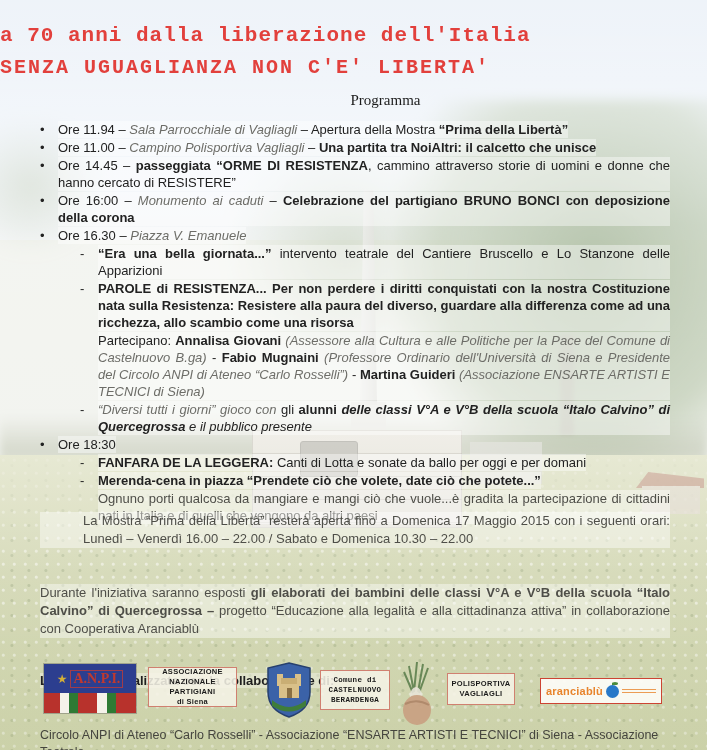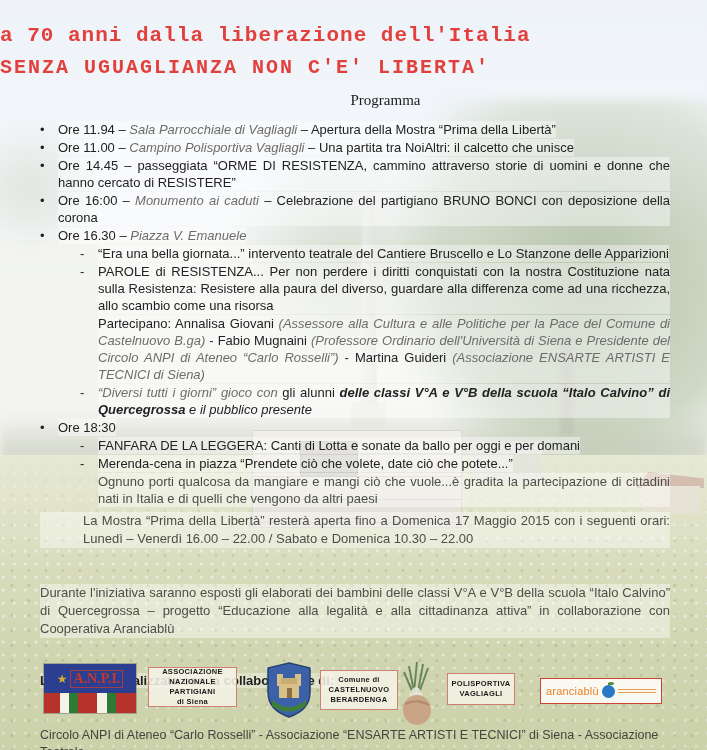--- a/index.html
+++ b/index.html
@@ -60,21 +60,21 @@
 
   #program-list { position:absolute; top:121px; left:40px; width:630px;
             font-size:13px; line-height:17px; color:#222; }
   .pitem { display:flex; align-items:flex-start; margin-bottom:1px; }
   .pitem .marker { flex:0 0 18px; }
   .pitem.lvl2 { padding-left:40px; }
   .pitem.lvl3 { padding-left:58px;justify-content:center; }
   .pitem.lvl3 .marker { flex:0 0 0px; }
   .itext { flex:0 1 auto; text-align:justify; background:rgba(255,255,255,.42); }
 
-  .sn {} .sb { font-weight:normal; } .si { font-style:italic; }
+  .sn {} .sb { font-weight:bold; } .si { font-style:italic; }
   .sbi { font-weight:bold; font-style:italic; }
   .sig { font-style:italic; color:#6d6d68; }
   .sg { color:#4e4e48; }
 
   .note { position:absolute; left:40px; width:630px; font-size:13px; line-height:18px;
           text-align:justify; color:#4e4e48; background:rgba(255,255,255,.42); }
   #note-0 { top:512px;padding-left:43px; }
   #note-1 { top:584px; }
 
   .collab-heading { position:absolute; top:641px; left:40px; font-size:13px; font-weight:bold;
@@ -89,29 +89,29 @@
   .anpi-text { font-family:"Liberation Serif", serif; font-weight:bold; font-size:14px;
                color:#c0392f; border:1px solid rgba(200,60,50,.75); padding:0 2px; line-height:16px; }
   .anpi-bottom { height:20px;
       background:linear-gradient(90deg,#b8322c 0 17%,#f5f2ea 17% 27%,#2f7a34 27% 37%,
                  #b8322c 37% 58%,#f5f2ea 58% 68%,#2f7a34 68% 78%,#b8322c 78% 100%); }
 
   .lbox { background:rgba(245,242,230,.88); border:1px solid #d08070; color:#1a1a1a;
           font-size:7.5px; font-weight:bold; letter-spacing:.3px; text-align:center;
           display:flex; flex-direction:column; justify-content:center; line-height:10px; }
   #lbox-anpi { left:148px; top:11px; width:89px; height:40px; }
-  #lbox-comune { left:320px; top:14px; width:78px; height:40px; }
+  #lbox-comune { left:320px; top:14px; width:70px; height:40px;font-family:Liberation Mono, monospace; }
   #lbox-poli { left:447px; top:17px; width:68px; height:32px; }
 
   .crest { left:266px; top:6px; width:46px; height:56px; }
   .plant { left:392px; top:4px; width:50px; height:66px; }
 
   .aranciablu { left:540px; top:22px; width:122px; height:26px; background:rgba(253,252,247,.92);
           border:1px solid #cc4433; display:flex; align-items:center; padding:0 5px; gap:3px; }
-  .aranciablu .brand { color:#e8842c; font-size:11px; font-weight:normal; letter-spacing:.2px; }
+  .aranciablu .brand { color:#e8842c; font-size:11px; font-weight:bold; letter-spacing:.2px; }
   .blue-orange { width:13px; height:13px; border-radius:50%; background:#2878c8; position:relative; flex:0 0 13px; }
   .blue-orange::before { content:""; position:absolute; top:-3px; left:6px; width:6px; height:3px;
           border-radius:50% 50% 50% 0; background:#4a8a3a; }
   .tagline-lines { display:flex; flex-direction:column; gap:2px; flex:1; }
   .tagline-lines i { display:block; height:1px; background:#e8842c; opacity:.8; }
 
   .footer { position:absolute; top:727px; left:40px; width:640px; font-size:12.5px;
           line-height:17px; color:#45453e; }
 </style>
 </head>

